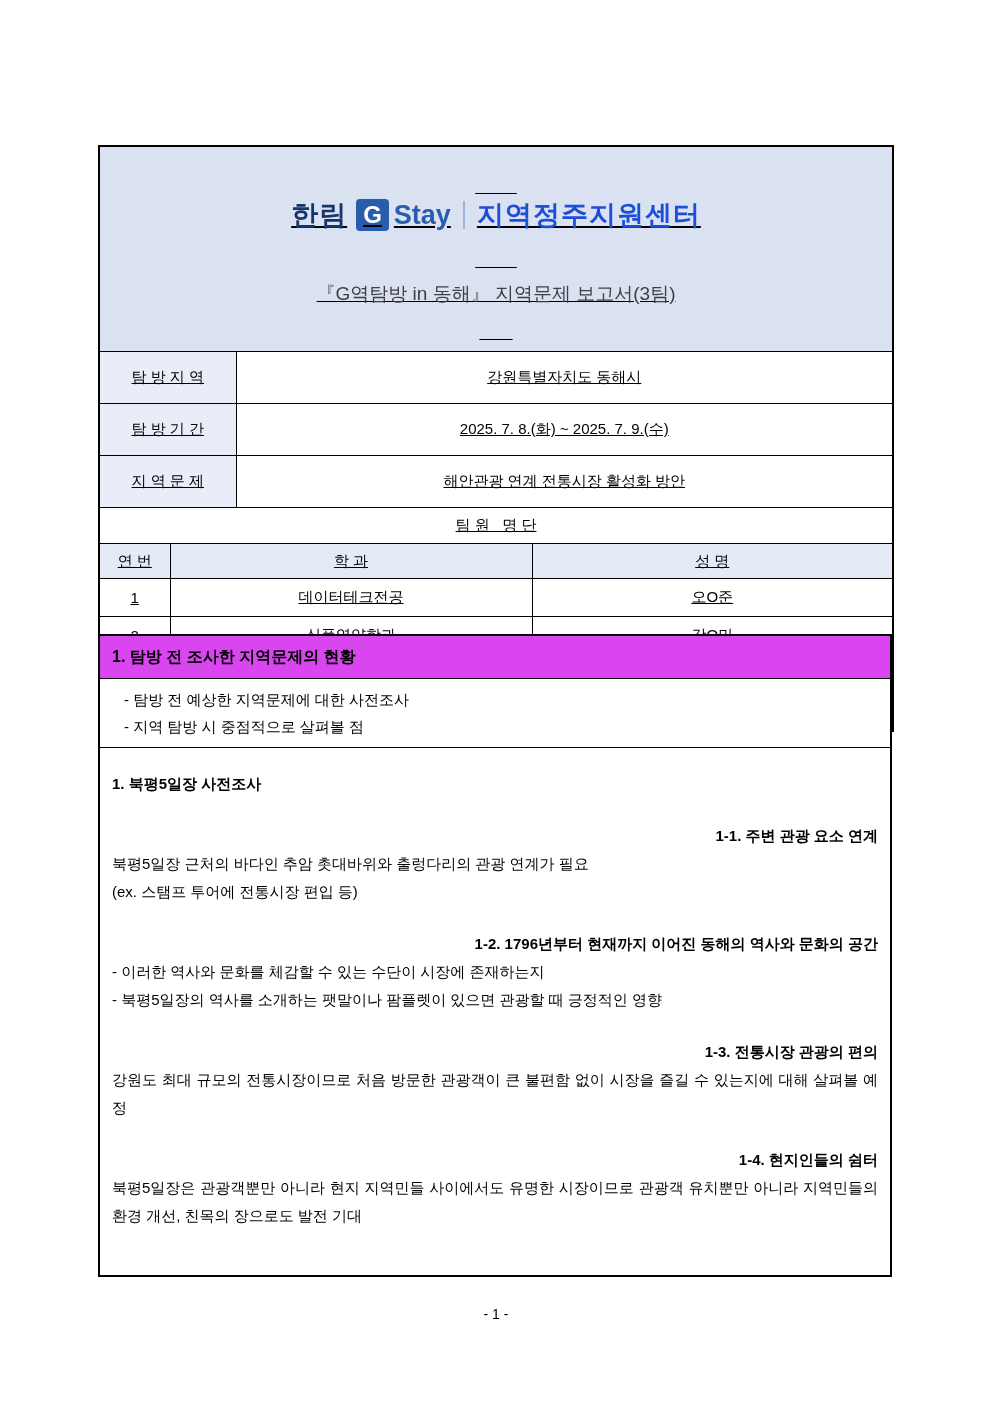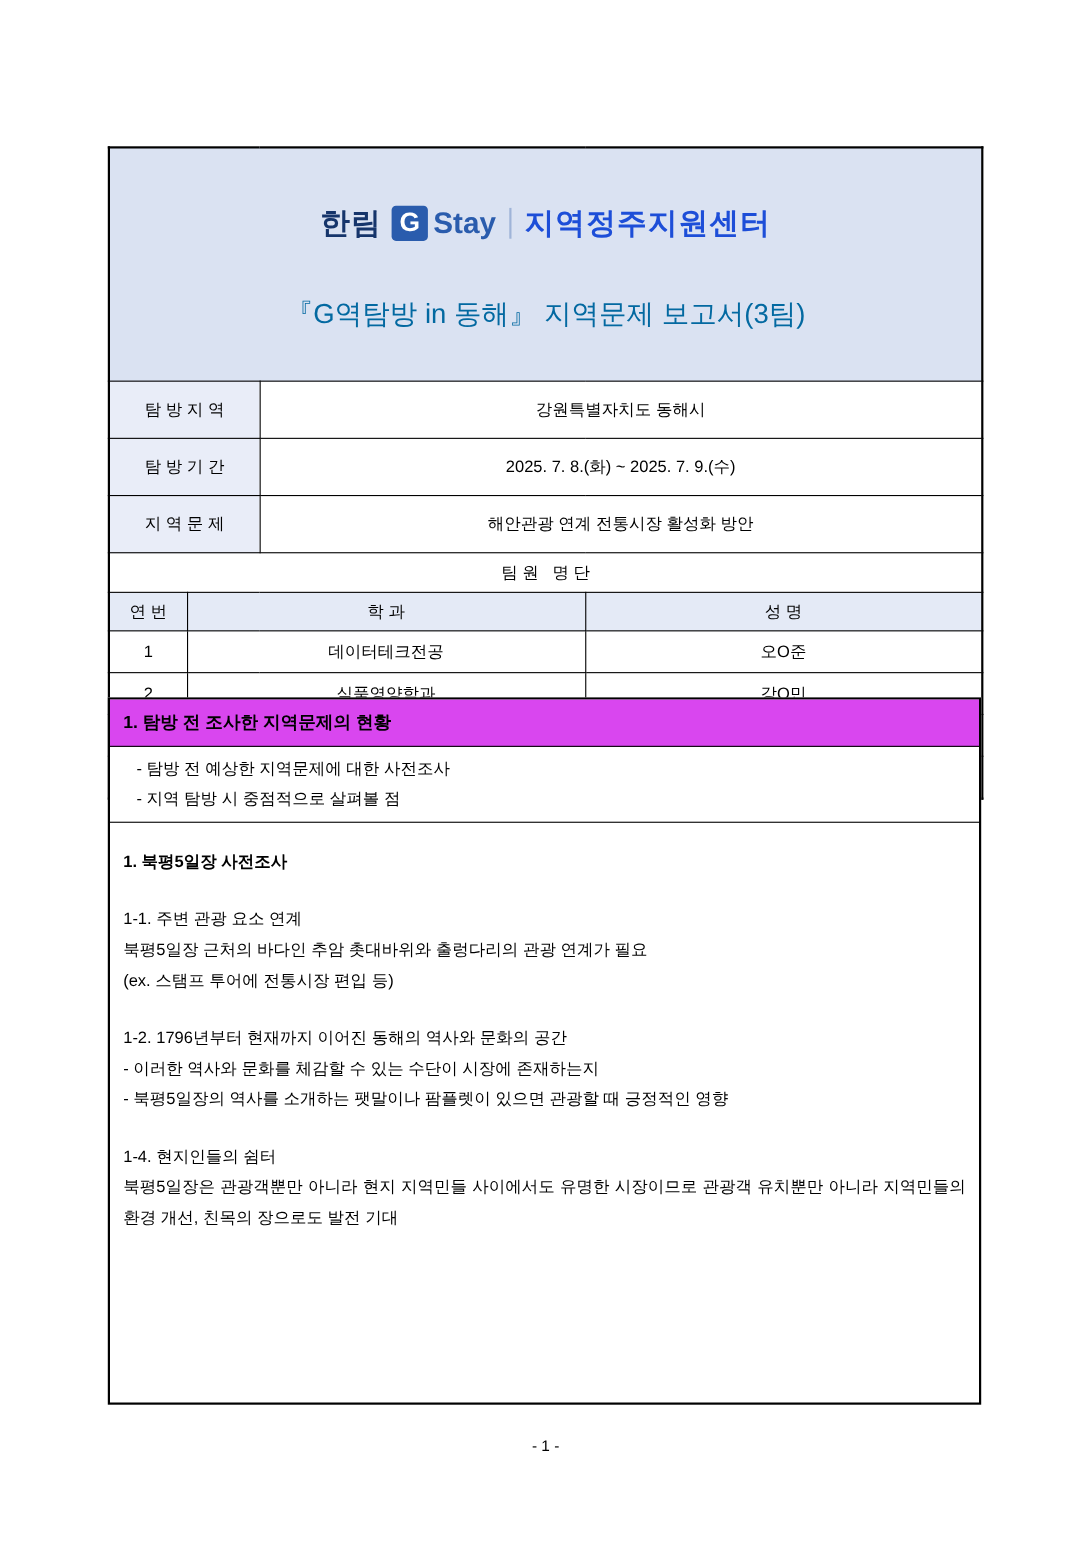--- a/index.html
+++ b/index.html
@@ -7,22 +7,22 @@
   body {
     width: 992px; height: 1403px;
     position: relative;
     font-family: "Liberation Sans", "DejaVu Sans", sans-serif;
     color: #000000;
   }
   .page { position: absolute; inset: 0; background: #ffffff; }
 
   
   table.report {
-    position: absolute; left: 98px; top: 133px; width: 794px;
-    border-collapse: collapse; table-layout: fixed;
+    position: absolute; left: 98px; top: 145px; width: 794px;
+    border-collapse: collapse; table-layout: fixed; text-decoration: underline;
   }
   table.report, table.report td { border: 1px solid #000000; }
   table.report { border: 2px solid #000000; }
   table.report td {
     text-align: center; vertical-align: middle;
     font-size: 15px; white-space: pre;
   }
 
   .doc-header-cell {
     background: #dae2f2; height: 108px;
@@ -41,21 +41,21 @@
     padding: 0 7px; border-radius: 4px; margin: 0 5px 0 9px;
   }
   .logo-stay { font-size: 27px; font-weight: bold; color: #2a5cad; }
   .logo-sep {
     display: inline-block; width: 2px; height: 28px;
     background: #9fb4d8; margin: 0 12px;
   }
   .logo-center-name {
     font-size: 27px; font-weight: bold; color: #1d4ed8; letter-spacing: 1px;
   }
-  .doc-title { font-size: 25px; color: #0369a1; margin-top: 12px; }
+  .doc-title { font-size: 19px; color: #404040; margin-top: 12px; }
 
   .label-cell { background: #e9edf8; height: 52px; }
   .value-cell { background: #ffffff; font-size: 16px; }
   .team-title-cell { background: #ffffff; height: 36px; font-size: 16px; }
   .team-head-cell { background: #e4eaf6; height: 35px; }
   .team-cell { background: #ffffff; height: 38px; font-size: 16px; }
 
   
   .section-box {
     position: absolute; left: 98px; top: 634px; width: 794px; height: 643px;
@@ -66,21 +66,21 @@
     display: flex; align-items: center; padding: 0 12px;
     font-size: 16px; font-weight: bold;
   }
   .section-bullets {
     border-bottom: 1px solid #000000; padding: 7px 24px;
     font-size: 15px; line-height: 27px;
   }
   .section-content { padding: 22px 12px 0 12px; font-size: 15px; line-height: 28px; }
   .content-h1 { font-weight: bold; }
   .subsection { margin-top: 24px; }
-  .sub-title { font-weight: normal; }
+  .sub-title { font-weight: bold; text-align: right; }
   .sub-para { text-align: justify; }
 
   
   .page-footer {
     position: absolute; left: 0; top: 1306px; width: 992px;
     text-align: center; font-size: 14px; white-space: pre;
   }
 </style>
 </head>
 <body>
@@ -169,20 +169,24 @@
         <div class="sub-line">북평5일장 근처의 바다인 추암 촛대바위와 출렁다리의 관광 연계가 필요</div>
         <div class="sub-line">(ex. 스탬프 투어에 전통시장 편입 등)</div>
       </div>
 
       <div class="subsection">
         <div class="sub-title">1-2. 1796년부터 현재까지 이어진 동해의 역사와 문화의 공간</div>
         <div class="sub-line">- 이러한 역사와 문화를 체감할 수 있는 수단이 시장에 존재하는지</div>
         <div class="sub-line">- 북평5일장의 역사를 소개하는 팻말이나 팜플렛이 있으면 관광할 때 긍정적인 영향</div>
       </div>
 
+      <div class="subsection">
+        <div class="sub-title">1-3. 전통시장 관광의 편의</div>
+        <div class="sub-para">강원도 최대 규모의 전통시장이므로 처음 방문한 관광객이 큰 불편함 없이 시장을 즐길 수 있는지에 대해 살펴볼 예정</div>
+      </div>
 
       <div class="subsection">
         <div class="sub-title">1-4. 현지인들의 쉼터</div>
         <div class="sub-para">북평5일장은 관광객뿐만 아니라 현지 지역민들 사이에서도 유명한 시장이므로 관광객 유치뿐만 아니라 지역민들의 환경 개선, 친목의 장으로도 발전 기대</div>
       </div>
     </div>
   </div>
 
   <div class="page-footer">- 1 -</div>
 

